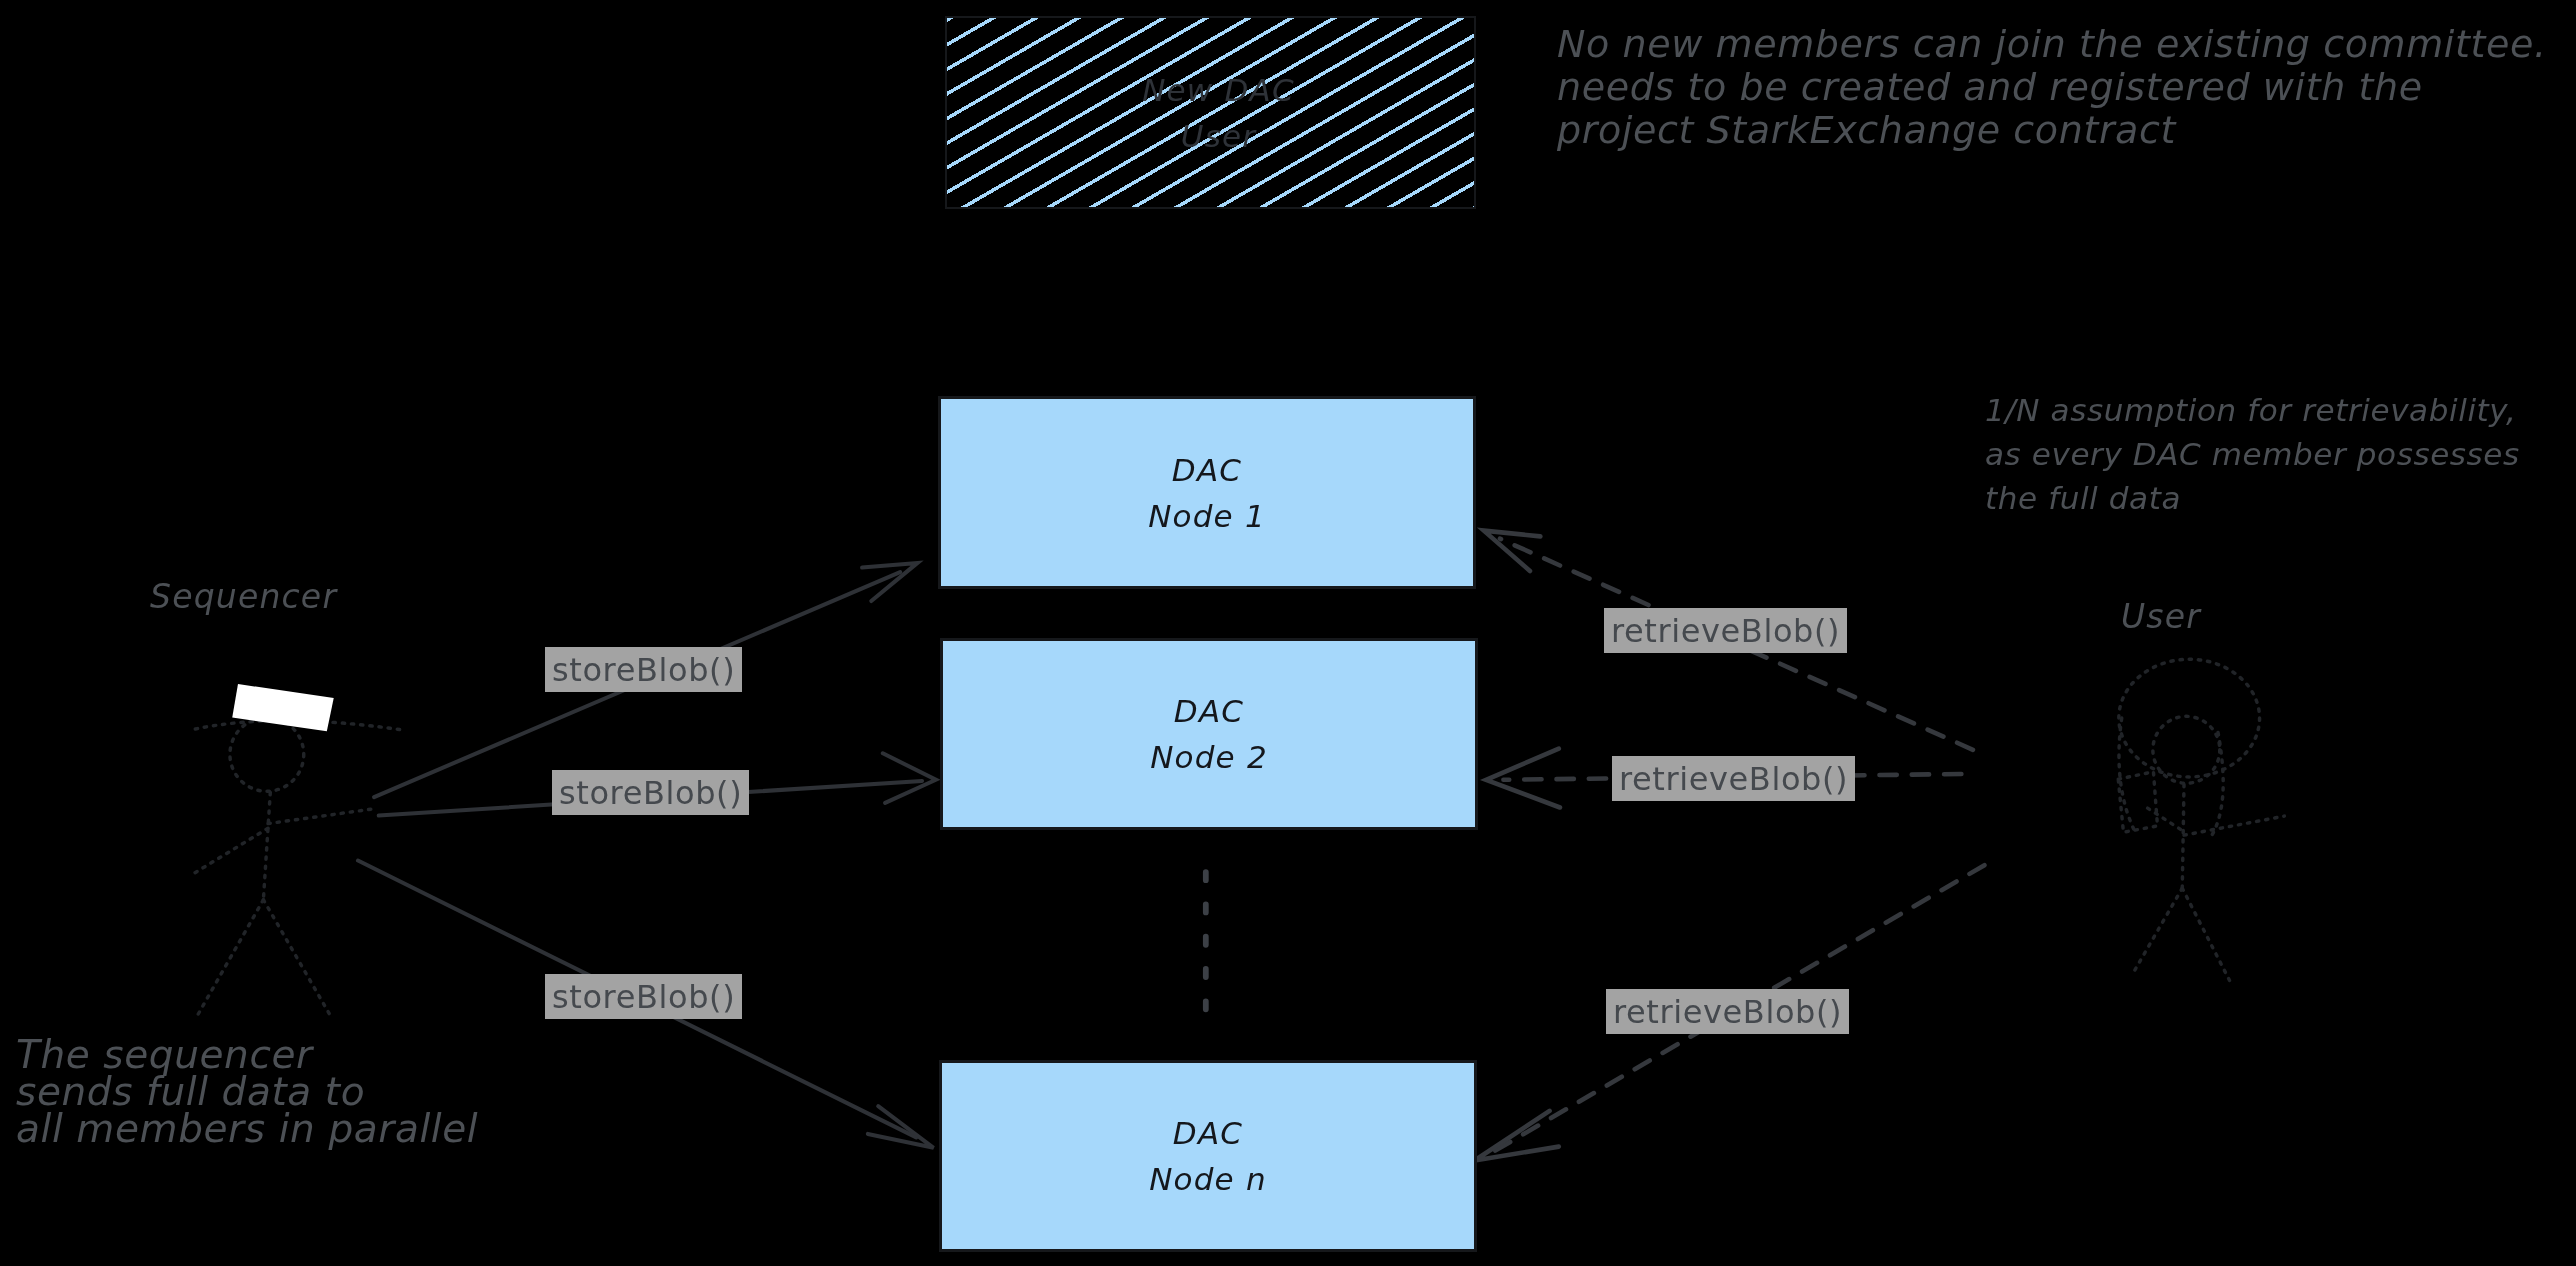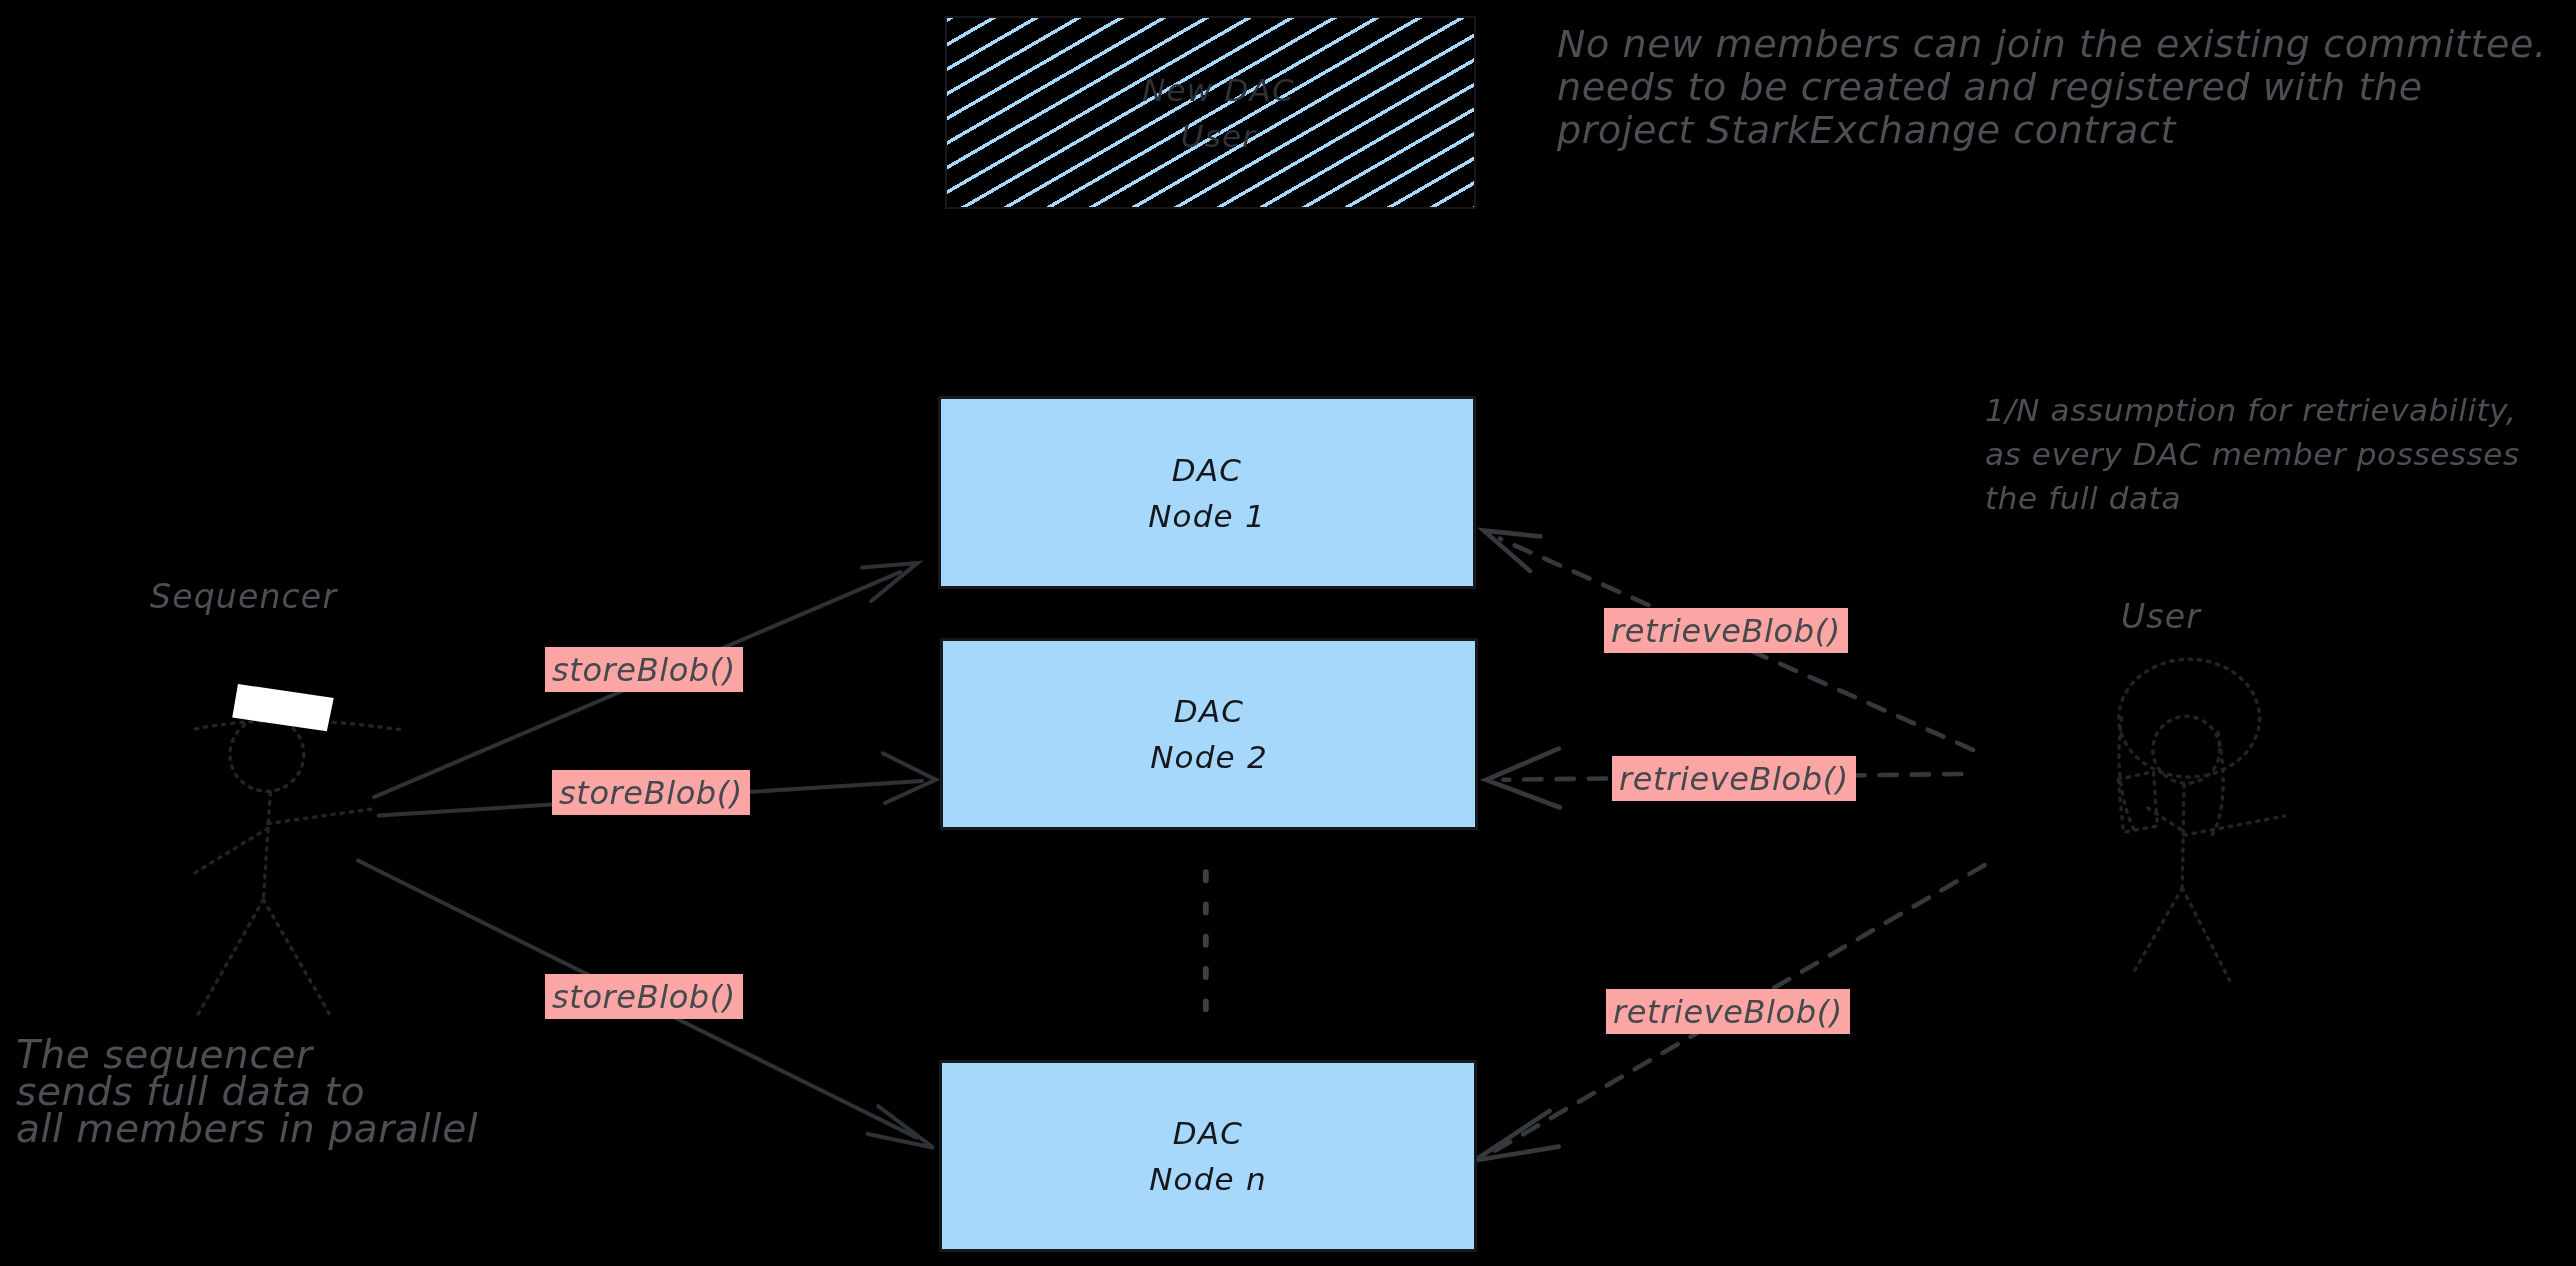--- a/index.html
+++ b/index.html
@@ -29,22 +29,22 @@
   }
   .note div{white-space:nowrap;}
   .note-committee{font-size:38px;line-height:43px;}
   .note-retrievability{font-size:31px;line-height:44px;}
   .note-parallel{font-size:39px;line-height:37px;}
   .actor-label{
     position:absolute;font-style:italic;font-size:33px;color:#4c5055;
     letter-spacing:1.2px;white-space:nowrap;
   }
   .edge-label{
-    position:absolute;font-style:italic;font-size:32px;color:#45494e;
-    letter-spacing:0.6px;white-space:nowrap;background:#fca5a5;padding:3.5px 7px;
+    position:absolute;font-size:32px;color:#45494e;
+    letter-spacing:0.6px;white-space:nowrap;background:#a3a3a3;padding:3.5px 7px;
   }
 </style>
 </head>
 <body>
 
 <div id="stage">
 
   <svg id="overlay" viewBox="0 0 4465 2195">
 
     <g stroke="#2e3136" stroke-width="7" fill="none" stroke-linecap="round">

